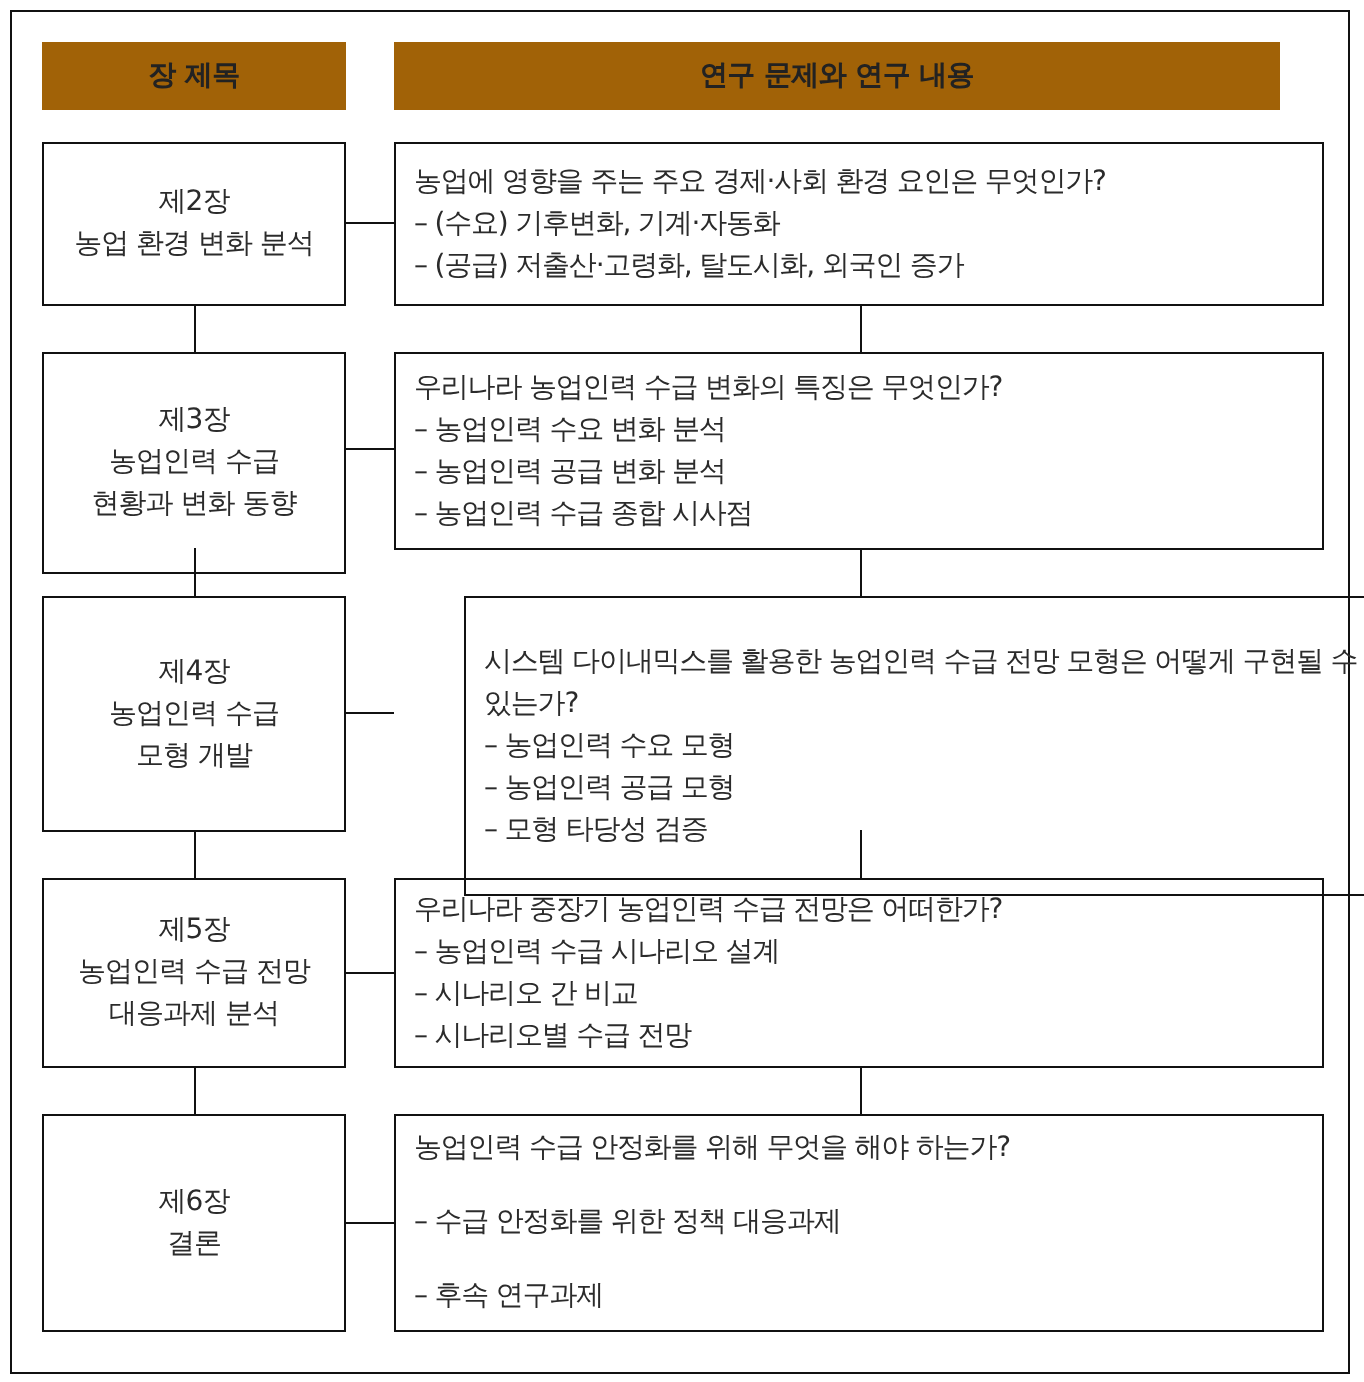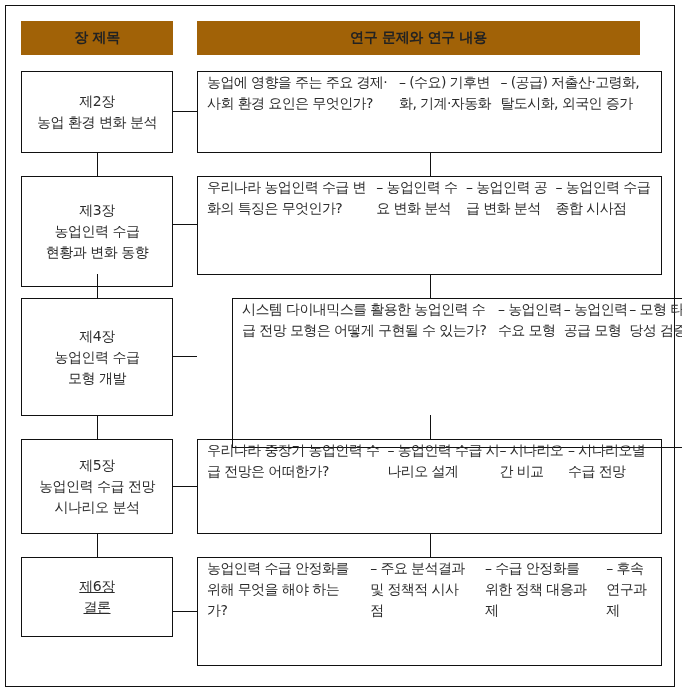--- a/index.html
+++ b/index.html
@@ -10,21 +10,21 @@
     .hdr { position: absolute; top: 21px; height: 34px; background: #a16207;
            display: flex; align-items: center; justify-content: center;
            font-weight: bold; font-size: 14px; color: #222; letter-spacing: -0.3px; }
     .hdr.left { left: 21px; width: 152px; }
     .hdr.right { left: 197px; width: 443px; }
     .lbox { position: absolute; left: 21px; width: 152px; border: 1.5px solid #111;
             box-sizing: border-box; display: flex; flex-direction: column;
             align-items: center; justify-content: center; text-align: center;
             font-size: 14px; line-height: 21px; letter-spacing: -0.5px; }
     .rbox { position: absolute; left: 197px; width: 465px; border: 1.5px solid #111;
-            box-sizing: border-box; display: flex; flex-direction: row;
+            box-sizing: border-box; display: flex; flex-direction: column;
             justify-content: center; padding: 0 8px 0 9px;
             font-size: 14px; line-height: 21px; letter-spacing: -0.6px; }
     .rbox .q { display: block; }
     .rbox .item { display: block; }
     .hline { position: absolute; left: 173px; width: 24px; height: 0;
              border-top: 1.5px solid #111; }
     .vline { position: absolute; width: 0; height: 24px; border-left: 1.5px solid #111; }
     .vline.l { left: 97px; }
     .vline.r { left: 430px; }
   </style>
@@ -75,35 +75,34 @@
   <span class="item">– 농업인력 수요 모형</span>
   <span class="item">– 농업인력 공급 모형</span>
   <span class="item">– 모형 타당성 검증</span>
 </div>
 <div class="vline l" style="top:415px;"></div>
 <div class="vline r" style="top:415px;"></div>
 
 <div class="lbox" style="top:439px;height:95px;">
   <span>제5장</span>
   <span>농업인력 수급 전망</span>
-  <span>시나리오 분석</span>
+  <span>대응과제 분석</span>
 </div>
 <div class="hline" style="top:486px;"></div>
 <div class="rbox" style="top:439px;height:95px;">
   <span class="q">우리나라 중장기 농업인력 수급 전망은 어떠한가?</span>
   <span class="item">– 농업인력 수급 시나리오 설계</span>
   <span class="item">– 시나리오 간 비교</span>
   <span class="item">– 시나리오별 수급 전망</span>
 </div>
 <div class="vline l" style="top:533px;"></div>
 <div class="vline r" style="top:533px;"></div>
 
-<div class="lbox" style="top:557px;height:80px;text-decoration:underline;">
+<div class="lbox" style="top:557px;height:109px;">
   <span>제6장</span>
   <span>결론</span>
 </div>
 <div class="hline" style="top:611px;"></div>
 <div class="rbox" style="top:557px;height:109px;gap:16px;">
   <span class="q">농업인력 수급 안정화를 위해 무엇을 해야 하는가?</span>
-  <span class="item">– 주요 분석결과 및 정책적 시사점</span>
   <span class="item">– 수급 안정화를 위한 정책 대응과제</span>
   <span class="item">– 후속 연구과제</span>
 </div>
 
 </body></html>

